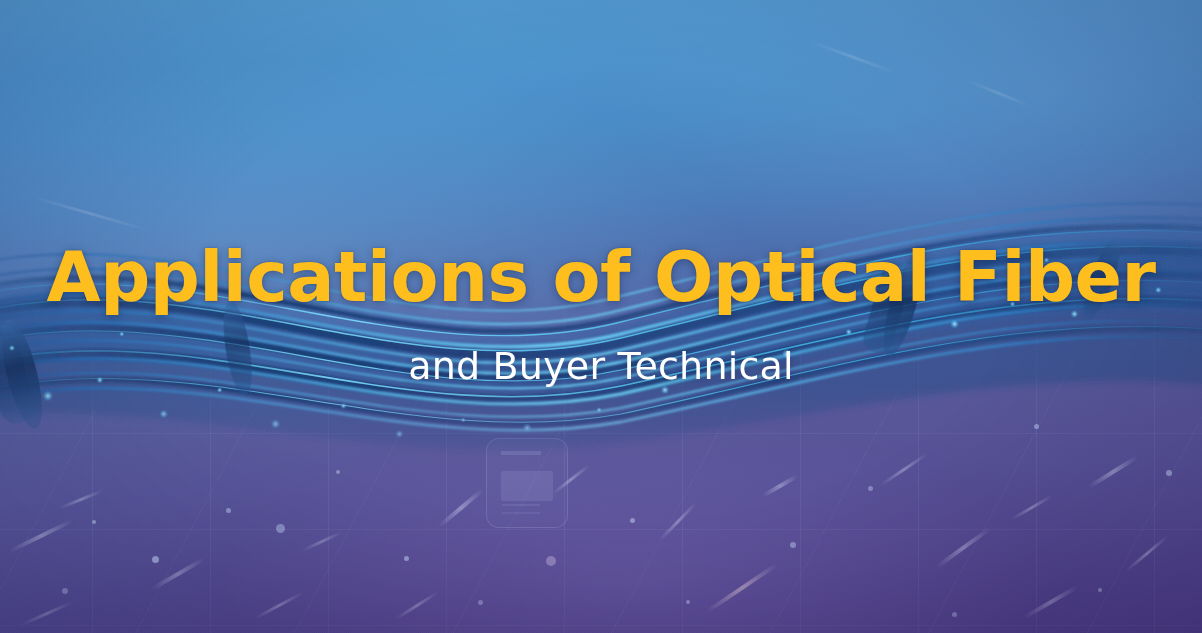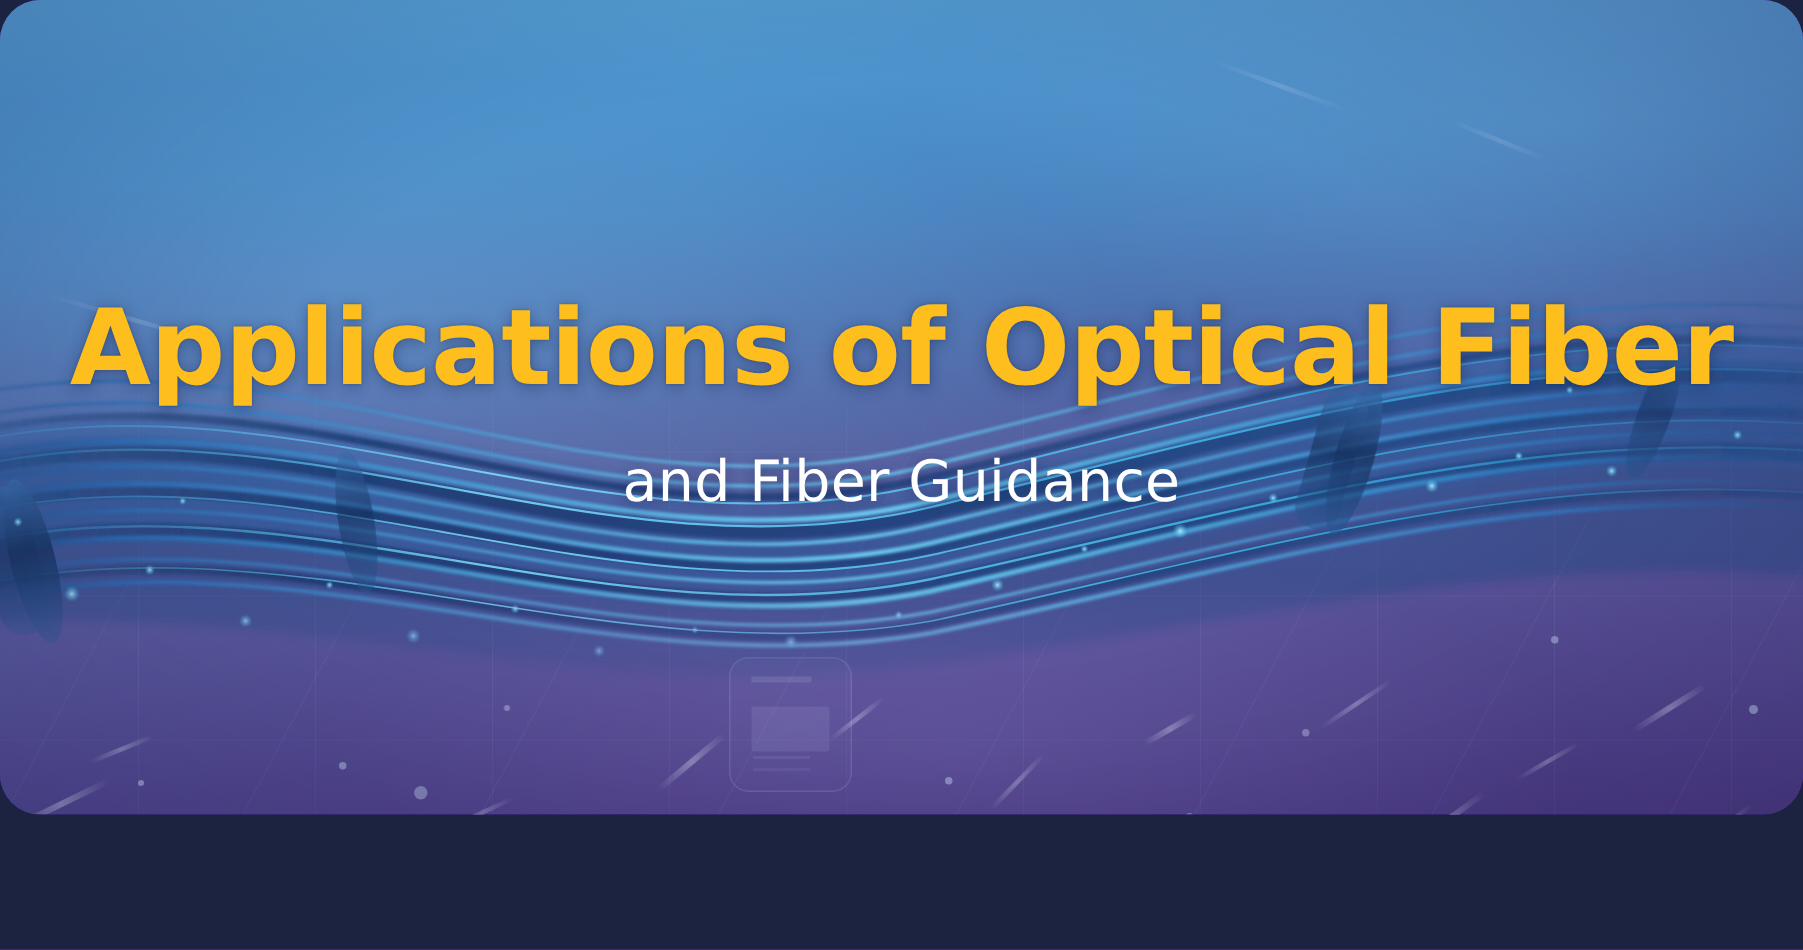--- a/index.html
+++ b/index.html
@@ -1,25 +1,24 @@
 <!DOCTYPE html>
 <html><head>
 <meta charset="utf-8">
 <style>
   html,body{margin:0;padding:0;background:#1b2340;}
   *{box-sizing:border-box;}
 
   .banner{
     position:relative;
     width:1202px;
-    height:543px;
+    height:633px;
     overflow:hidden;
     font-family:"DejaVu Sans", sans-serif;
-    background:#6d28d9;
-    border-radius:27px;
+    background:#b91c1c;
   }
 
   
   .bg-base{
     position:absolute; inset:0;
     background:
       linear-gradient(178deg,
         #54a0d4 0%,
         #4e96cf 11%,
         #4a8ec9 21%,
@@ -299,17 +298,17 @@
     <span class="streak" style="left:30px;top:212px;width:120px;height:3px;opacity:.22;transform:rotate(16deg);"></span>
     <span class="streak" style="left:806px;top:56px;width:96px;height:3px;opacity:.20;transform:rotate(20deg);"></span>
     <span class="streak" style="left:964px;top:92px;width:70px;height:3px;opacity:.18;transform:rotate(22deg);"></span>
   </div>
 
   <div class="vignette"></div>
 
   <div class="content">
     <h1 class="headline">Applications of Optical Fiber</h1>
     <p class="subhead">
-      <span class="l2">and Fiber Guidance</span>
+      <span class="l2">and Buyer Technical</span>
     </p>
   </div>
 
 </div>
 
 </body></html>

